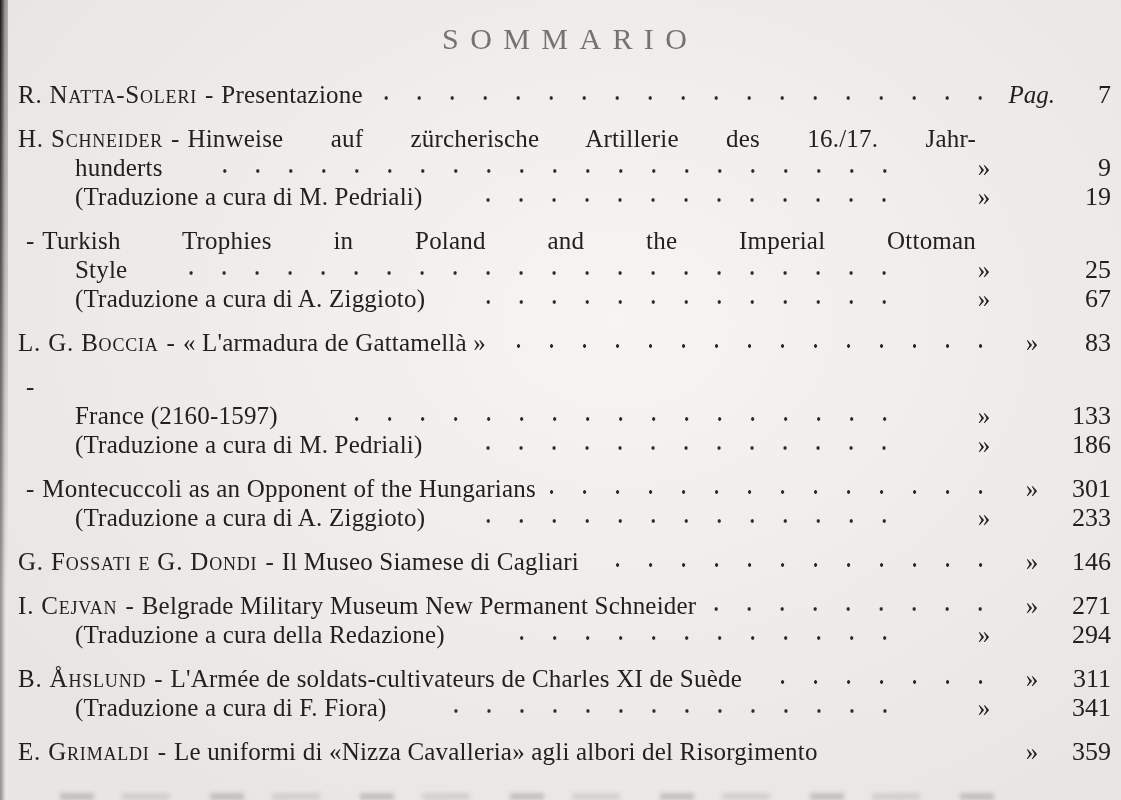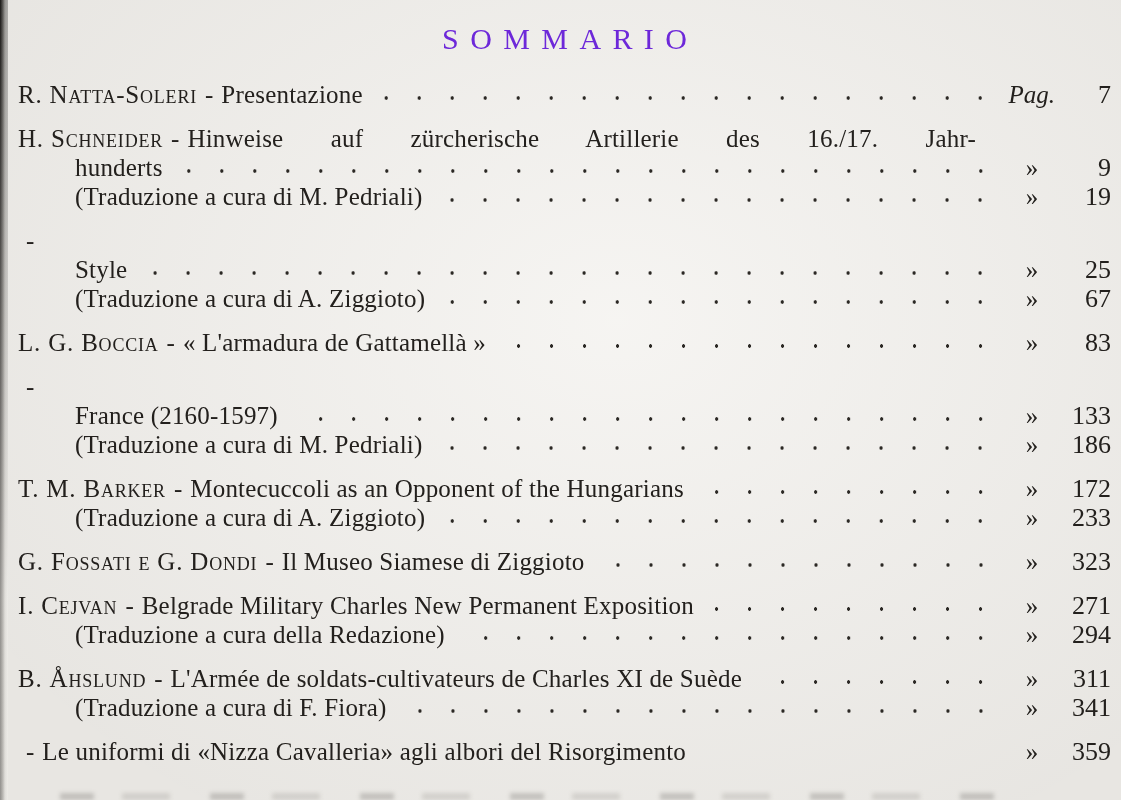--- a/index.html
+++ b/index.html
@@ -23,31 +23,31 @@
     height: 100%;
     box-sizing: border-box;
   }
   h1.title {
     margin: 0 0 24px 0;
     text-align: center;
     font-size: 30px;
     font-weight: normal;
     letter-spacing: 0.38em;
     padding-left: 0.38em; 
-    color: #6d28d9;
+    color: #737373;
   }
   .entry { margin-bottom: 15px; }
   .line {
     display: flex;
     align-items: baseline;
     line-height: 29px;
     font-size: 25px;
     white-space: nowrap;
   }
-  .line.cont { padding-left: 57px; }
+  .line.cont { padding-left: 57px; gap: 48px; }
   .author {
     font-variant: small-caps;
     letter-spacing: 0.8px;
   }
   .sep { margin: 0 8px; }
   .text { letter-spacing: 0.2px; }
   .line.justify .text {
     flex: 1 1 auto;
     white-space: normal;
     text-align: justify;
@@ -139,20 +139,21 @@
       <span class="text">(Traduzione a cura di M. Pedriali)</span>
       <span class="leaders"></span>
       <span class="marker">»</span>
       <span class="page-num">19</span>
     </div>
   </div>
 
   <div class="entry">
     <div class="line justify">
       <span class="sep">-</span>
+      <span class="text">Turkish Trophies in Poland and the Imperial Ottoman</span>
     </div>
     <div class="line cont">
       <span class="text">Style</span>
       <span class="leaders"></span>
       <span class="marker">»</span>
       <span class="page-num">25</span>
     </div>
     <div class="line cont">
       <span class="text">(Traduzione a cura di A. Ziggioto)</span>
       <span class="leaders"></span>
@@ -185,51 +186,50 @@
     <div class="line cont">
       <span class="text">(Traduzione a cura di M. Pedriali)</span>
       <span class="leaders"></span>
       <span class="marker">»</span>
       <span class="page-num">186</span>
     </div>
   </div>
 
   <div class="entry">
     <div class="line">
-      <span class="author">T. M. Barker</span>
       <span class="sep">-</span>
       <span class="text">Montecuccoli as an Opponent of the Hungarians</span>
       <span class="leaders"></span>
       <span class="marker">»</span>
-      <span class="page-num">172</span>
+      <span class="page-num">301</span>
     </div>
     <div class="line cont">
       <span class="text">(Traduzione a cura di A. Ziggioto)</span>
       <span class="leaders"></span>
       <span class="marker">»</span>
       <span class="page-num">233</span>
     </div>
   </div>
 
   <div class="entry">
     <div class="line">
       <span class="author">G. Fossati e G. Dondi</span>
       <span class="sep">-</span>
-      <span class="text">Il Museo Siamese di Ziggioto</span>
-      <span class="leaders"></span>
-      <span class="marker">»</span>
-      <span class="page-num">323</span>
+      <span class="text">Il Museo Siamese di Cagliari</span>
+      <span class="leaders"></span>
+      <span class="marker">»</span>
+      <span class="page-num">146</span>
     </div>
   </div>
 
   <div class="entry">
     <div class="line">
       <span class="author">I. Cejvan</span>
       <span class="sep">-</span>
-      <span class="text">Belgrade Military Charles New Permanent Exposition</span>
+      <span class="text">Belgrade Military Museum New Permanent Schneider</span>
       <span class="leaders"></span>
       <span class="marker">»</span>
       <span class="page-num">271</span>
     </div>
     <div class="line cont">
       <span class="text">(Traduzione a cura della Redazione)</span>
       <span class="leaders"></span>
       <span class="marker">»</span>
       <span class="page-num">294</span>
     </div>
@@ -247,20 +247,21 @@
     <div class="line cont">
       <span class="text">(Traduzione a cura di F. Fiora)</span>
       <span class="leaders"></span>
       <span class="marker">»</span>
       <span class="page-num">341</span>
     </div>
   </div>
 
   <div class="entry">
     <div class="line">
+      <span class="author">E. Grimaldi</span>
       <span class="sep">-</span>
       <span class="text">Le uniformi di «Nizza Cavalleria» agli albori del Risorgimento</span>
       <span class="spacer"></span>
       <span class="marker">»</span>
       <span class="page-num">359</span>
     </div>
   </div>
 
 </div>
 

